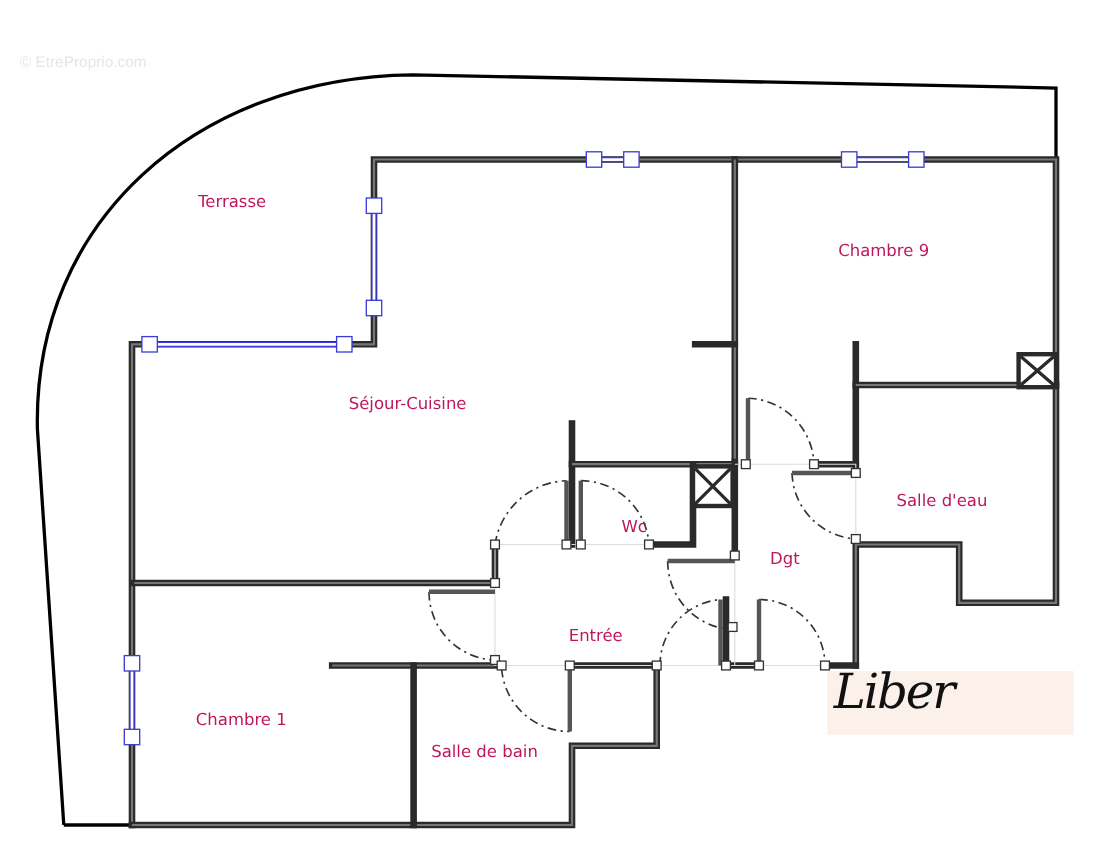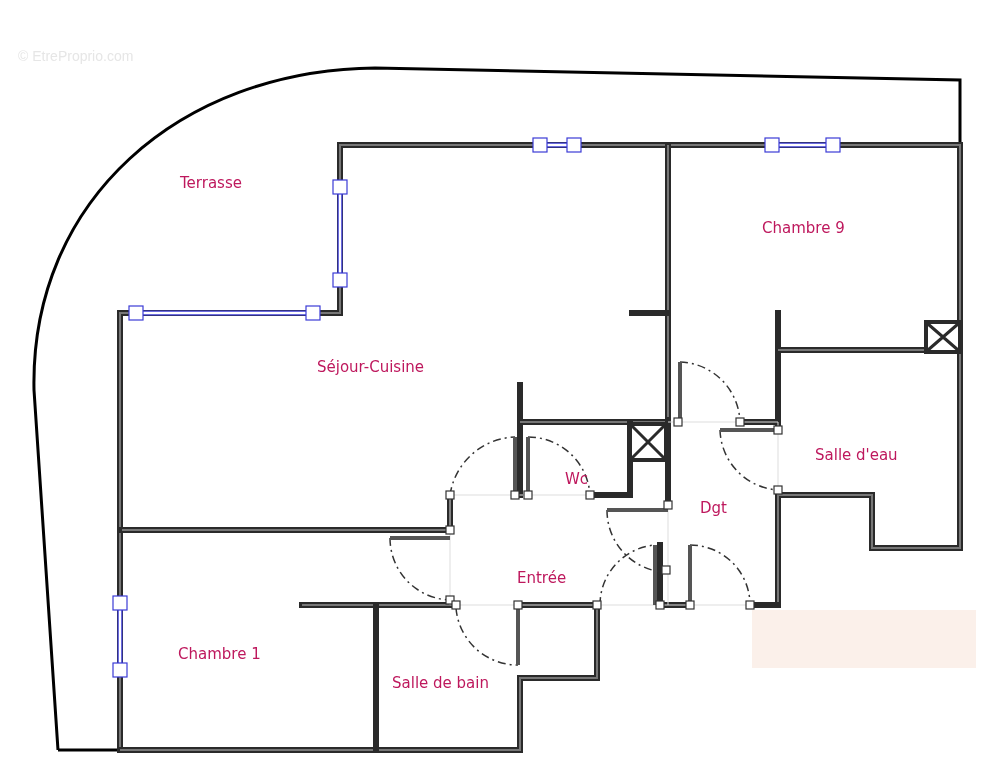--- a/index.html
+++ b/index.html
@@ -136,13 +136,14 @@
 <div class="label" style="left:317px;top:358px;">Séjour-Cuisine</div>
 <div class="label" style="left:762px;top:219px;">Chambre 9</div>
 <div class="label" style="left:815px;top:414px;margin-top:32px;">Salle d'eau</div>
 <div class="label" style="left:565px;top:450px;margin-top:20px;">Wc</div>
 <div class="label" style="left:700px;top:499px;">Dgt</div>
 <div class="label" style="left:517px;top:569px;">Entrée</div>
 <div class="label" style="left:178px;top:645px;">Chambre 1</div>
 <div class="label" style="left:392px;top:674px;">Salle de bain</div>
 
 <div class="logo">
+  <span class="logo-script">Liber</span>
 </div>
 
 </body></html>

